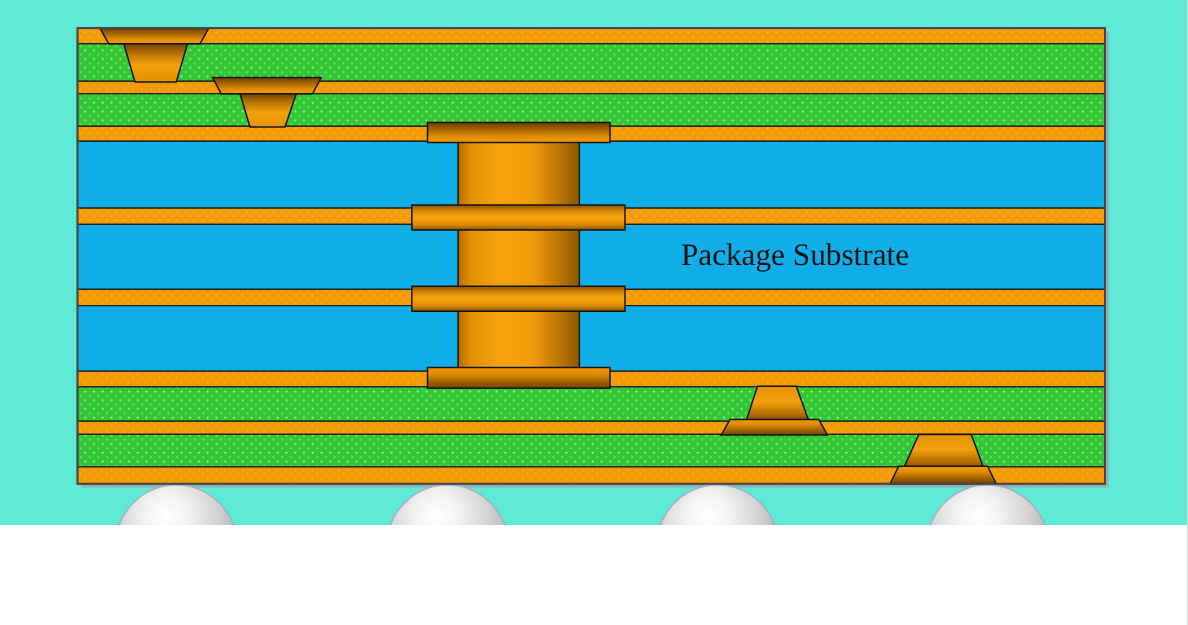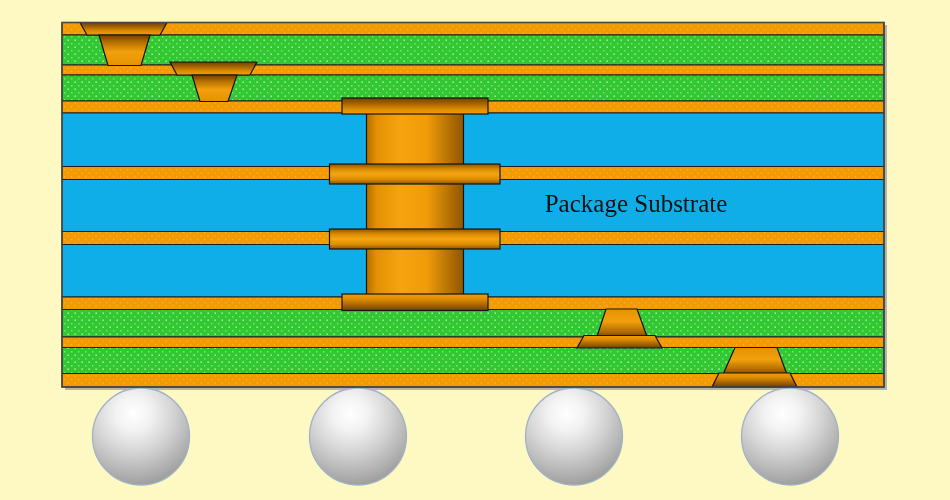--- a/index.html
+++ b/index.html
@@ -1,16 +1,16 @@
 <!DOCTYPE html>
 <html><head>
 <meta charset="utf-8">
 <style>
   html,body{margin:0;padding:0;background:#ffffff;}
-  .stage{position:relative;width:950px;height:500px;background:#fef9c3;overflow:hidden;
+  .stage{position:relative;width:950px;height:420px;background:#5eead4;overflow:hidden;
          font-family:"Liberation Serif","DejaVu Serif",serif;}
   svg{display:block;}
   text.sub-label{font-family:"Liberation Serif","DejaVu Serif",serif;
                  font-size:25px;fill:#111111;}
 </style>
 </head>
 <body>
 
 <div class="stage">
 <svg width="950" height="500" viewBox="0 0 950 500" xmlns="http://www.w3.org/2000/svg">

